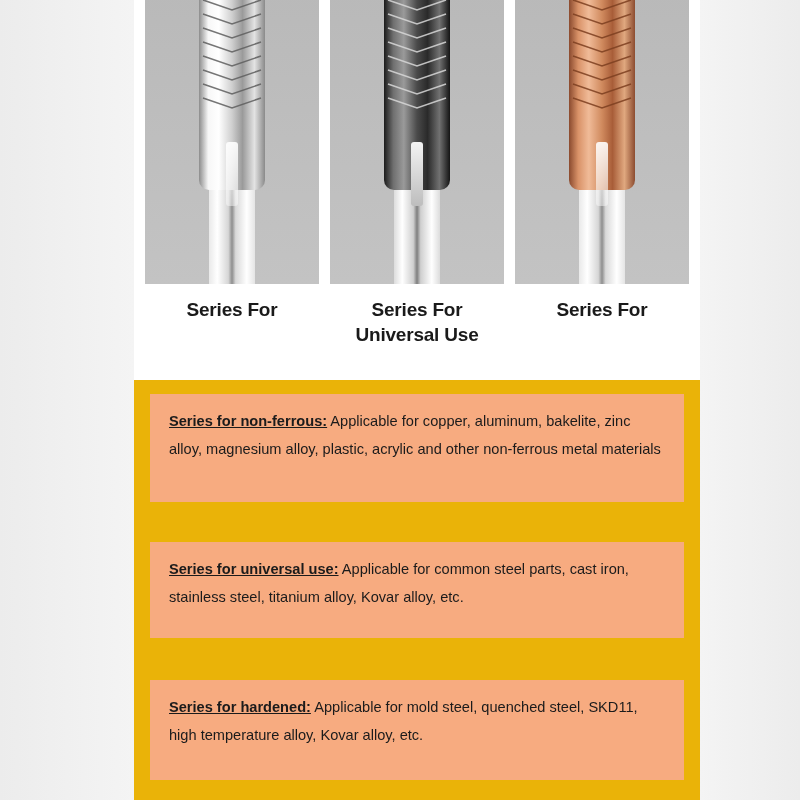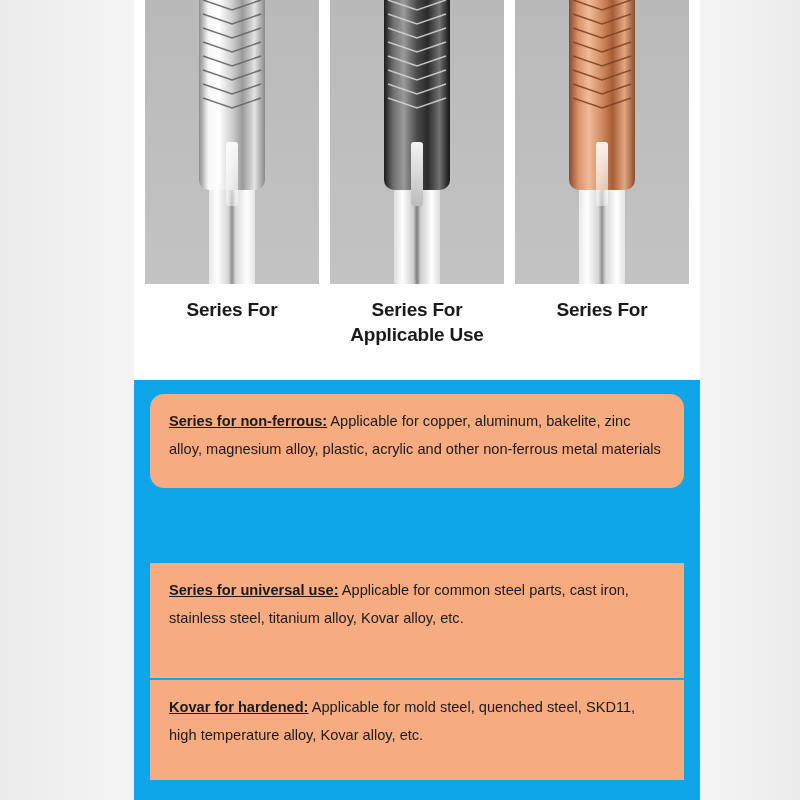--- a/index.html
+++ b/index.html
@@ -6,21 +6,21 @@
   html, body {
     margin: 0; padding: 0;
     width: 800px; height: 800px;
     background: #f2f2f2;
     font-family: "Liberation Sans", sans-serif;
     overflow: hidden;
   }
   #page {
     position: relative;
     width: 800px; height: 800px;
-    background: #0ea5e9;
+    background: #eab308;
   }
   
   .card {
     position: absolute;
     left: 134px; top: -8px;
     width: 566px; height: 388px;
     background: #ffffff;
   }
   .product-row {
     position: absolute;
@@ -100,22 +100,22 @@
     background: #f7ab80;
     color: #1b1b1b;
     font-size: 14.6px;
     line-height: 1.92;
     padding: 13px 19px 14px 19px;
   }
   .desc b {
     font-weight: bold;
     text-decoration: underline;
   }
-  #desc1 { top: 394px; height: 94px; border-radius: 14px; }
-  #desc2 { top: 542px; height: 115px; margin-top: 21px; }
+  #desc1 { top: 394px; height: 108px; }
+  #desc2 { top: 542px; height: 96px; }
   #desc3 { top: 680px; height: 100px; }
   .edge-left {
     position: absolute; left: 0; top: 0; width: 134px; height: 800px;
     background: linear-gradient(90deg,#ececec,#f4f4f4);
   }
   .edge-right {
     position: absolute; right: 0; top: 0; width: 100px; height: 800px;
     background: linear-gradient(270deg,#ececec,#f4f4f4);
   }
 </style>
@@ -172,21 +172,21 @@
                 <path d="M4 104 L33 114 L62 104"></path>
               <path d="M4 118 L33 128 L62 118"></path>
                 <path d="M4 132 L33 142 L62 132"></path>
               <path d="M4 146 L33 156 L62 146"></path>
             </g>
           </svg>
           <div class="flute dk"></div>
         </div>
         <div class="caption">
           <div>Series For</div>
-          <div>Applicable Use</div>
+          <div>Universal Use</div>
         </div>
       </div>
 
       <div class="product">
         <div class="photo">
           <div class="shank"></div>
           <div class="body copper"></div>
           <svg class="threads" viewBox="0 0 66 200" preserveAspectRatio="none">
             <g stroke="#7d3f20" stroke-width="1.6" fill="none">
               <path d="M4 6 L33 16 L62 6"></path>
@@ -214,16 +214,16 @@
 
   <div class="desc" id="desc1">
     <b>Series for non-ferrous:</b><span> Applicable for copper, aluminum, bakelite, zinc alloy, magnesium alloy, plastic, acrylic and other non-ferrous metal materials</span>
   </div>
 
   <div class="desc" id="desc2">
     <b>Series for universal use:</b><span> Applicable for common steel parts, cast iron, stainless steel, titanium alloy, Kovar alloy, etc.</span>
   </div>
 
   <div class="desc" id="desc3">
-    <b>Kovar for hardened:</b><span> Applicable for mold steel, quenched steel, SKD11, high temperature alloy, Kovar alloy, etc.</span>
+    <b>Series for hardened:</b><span> Applicable for mold steel, quenched steel, SKD11, high temperature alloy, Kovar alloy, etc.</span>
   </div>
 
 </div>
 
 </body></html>

